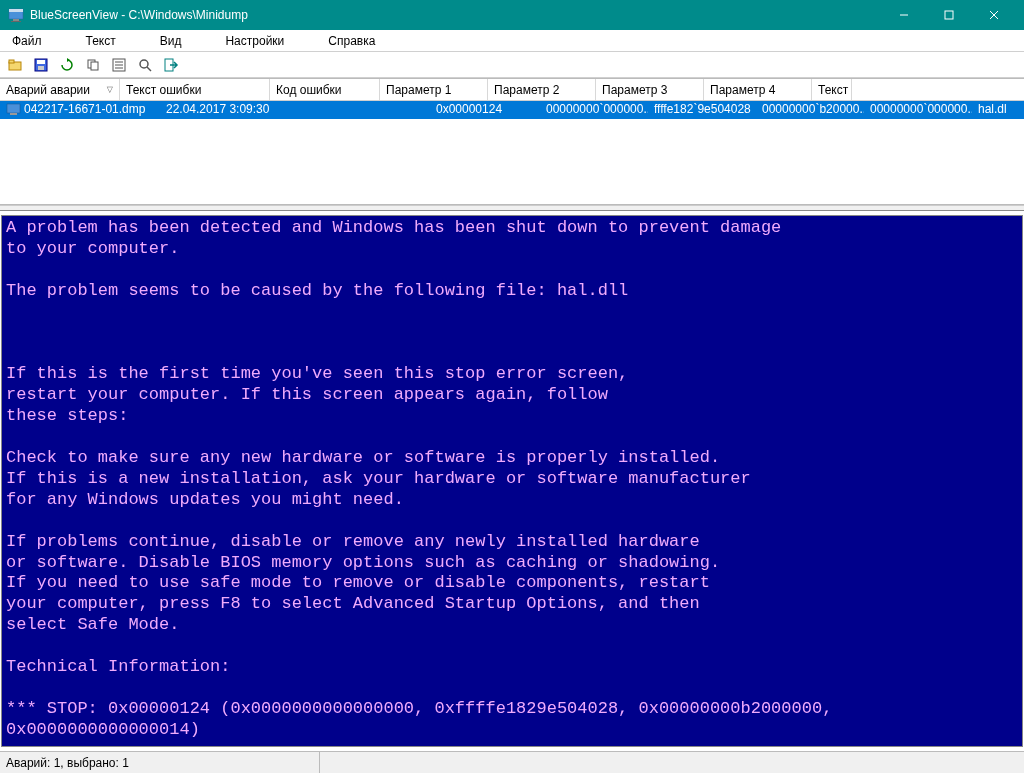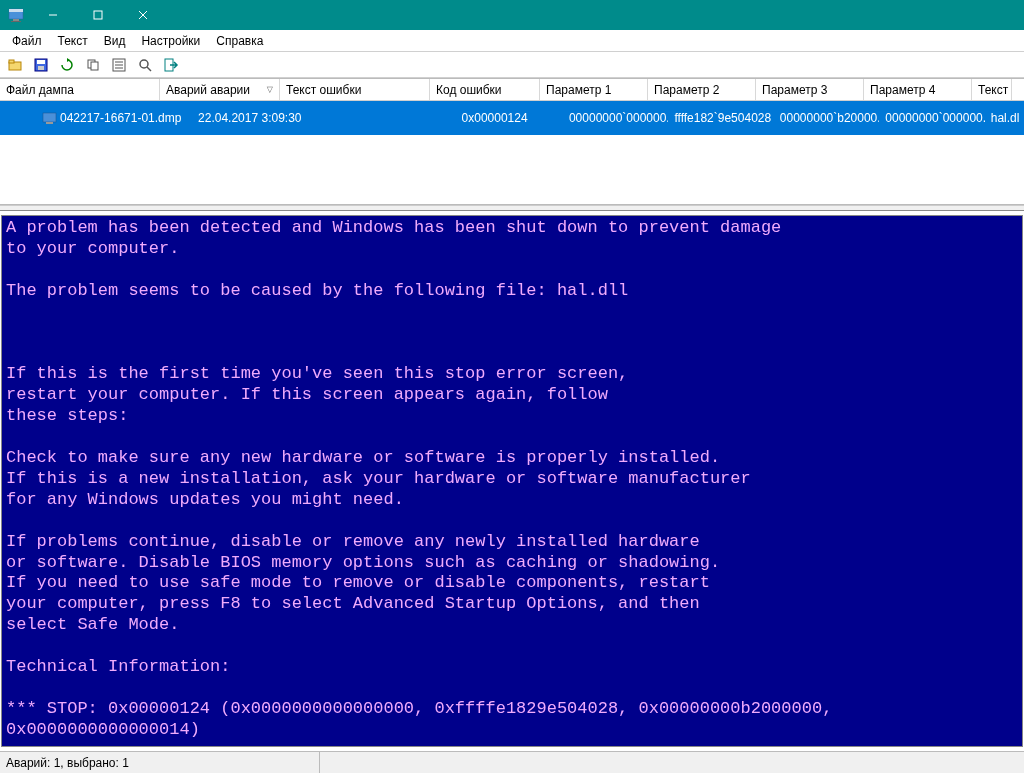--- a/index.html
+++ b/index.html
@@ -40,20 +40,21 @@
       color: white;
       cursor: pointer;
     }
     .menubar {
       background: #ffffff;
       border-bottom: 1px solid #d0d0d0;
       height: 22px;
       display: flex;
       align-items: center;
       padding: 0 4px;
+      gap: 28px;
     }
     .menu-item {
       padding: 2px 8px;
       cursor: pointer;
       font-size: 12px;
     }
     .toolbar {
       background: #ffffff;
       border-bottom: 1px solid #d0d0d0;
       height: 26px;
@@ -102,23 +103,22 @@
       overflow: hidden;
       white-space: nowrap;
       text-overflow: ellipsis;
       display: flex;
       align-items: center;
       background: #fff;
     }
     .th .sort-arrow { margin-left: auto; font-size: 8px; color: #666;}
     .table-row {
       display: flex;
-      height: 34px;
-      align-items: center;
-      padding-left: 36px;
+      height: 18px;
+      align-items: flex-start;
     }
     .table-row.selected { background: #0078D7; color: white; }
     .td {
       padding: 1px 6px;
       font-size: 12px;
       overflow: hidden;
       white-space: nowrap;
       text-overflow: ellipsis;
       display: flex;
       align-items: center;
@@ -179,20 +179,21 @@
 
 <div class="titlebar">
   <span class="titlebar-icon">
     <svg width="16" height="16" viewBox="0 0 16 16">
       <rect x="1" y="2" width="14" height="10" fill="#4a90d9" stroke="#2a60a0" stroke-width="0.5"></rect>
       <rect x="1" y="2" width="14" height="3" fill="#cde"></rect>
       <rect x="5" y="12" width="6" height="2" fill="#888"></rect>
       <rect x="3" y="14" width="10" height="1" fill="#666"></rect>
     </svg>
   </span>
+  <span class="titlebar-title">BlueScreenView - C:\Windows\Minidump</span>
   <div class="titlebar-buttons">
     <div class="titlebar-btn">
       <svg width="10" height="10">
           <line x1="1" y1="5" x2="9" y2="5" stroke="white" stroke-width="1"></line>
         </svg>
     </div>
     <div class="titlebar-btn">
       <svg width="10" height="10">
           <rect x="1" y="1" width="8" height="8" fill="none" stroke="white" stroke-width="1"></rect>
         </svg>
@@ -260,23 +261,20 @@
         <path d="M7 8 L14 8 M11 5 L14 8 L11 11" fill="none" stroke="#008080" stroke-width="1.5"></path>
       </svg>
   </div>
 </div>
 
 <div class="main-content">
 
   <div class="top-pane">
     <div class="table">
       <div class="table-header">
-        <div class="th col-dump">
-            <span>Файл дампа</span>
-          </div>
         <div class="th col-time">
             <span>Аварий аварии</span>
             <span class="sort-arrow">▽</span>
           </div>
         <div class="th col-text">
             <span>Текст ошибки</span>
           </div>
         <div class="th col-code">
             <span>Код ошибки</span>
           </div>

